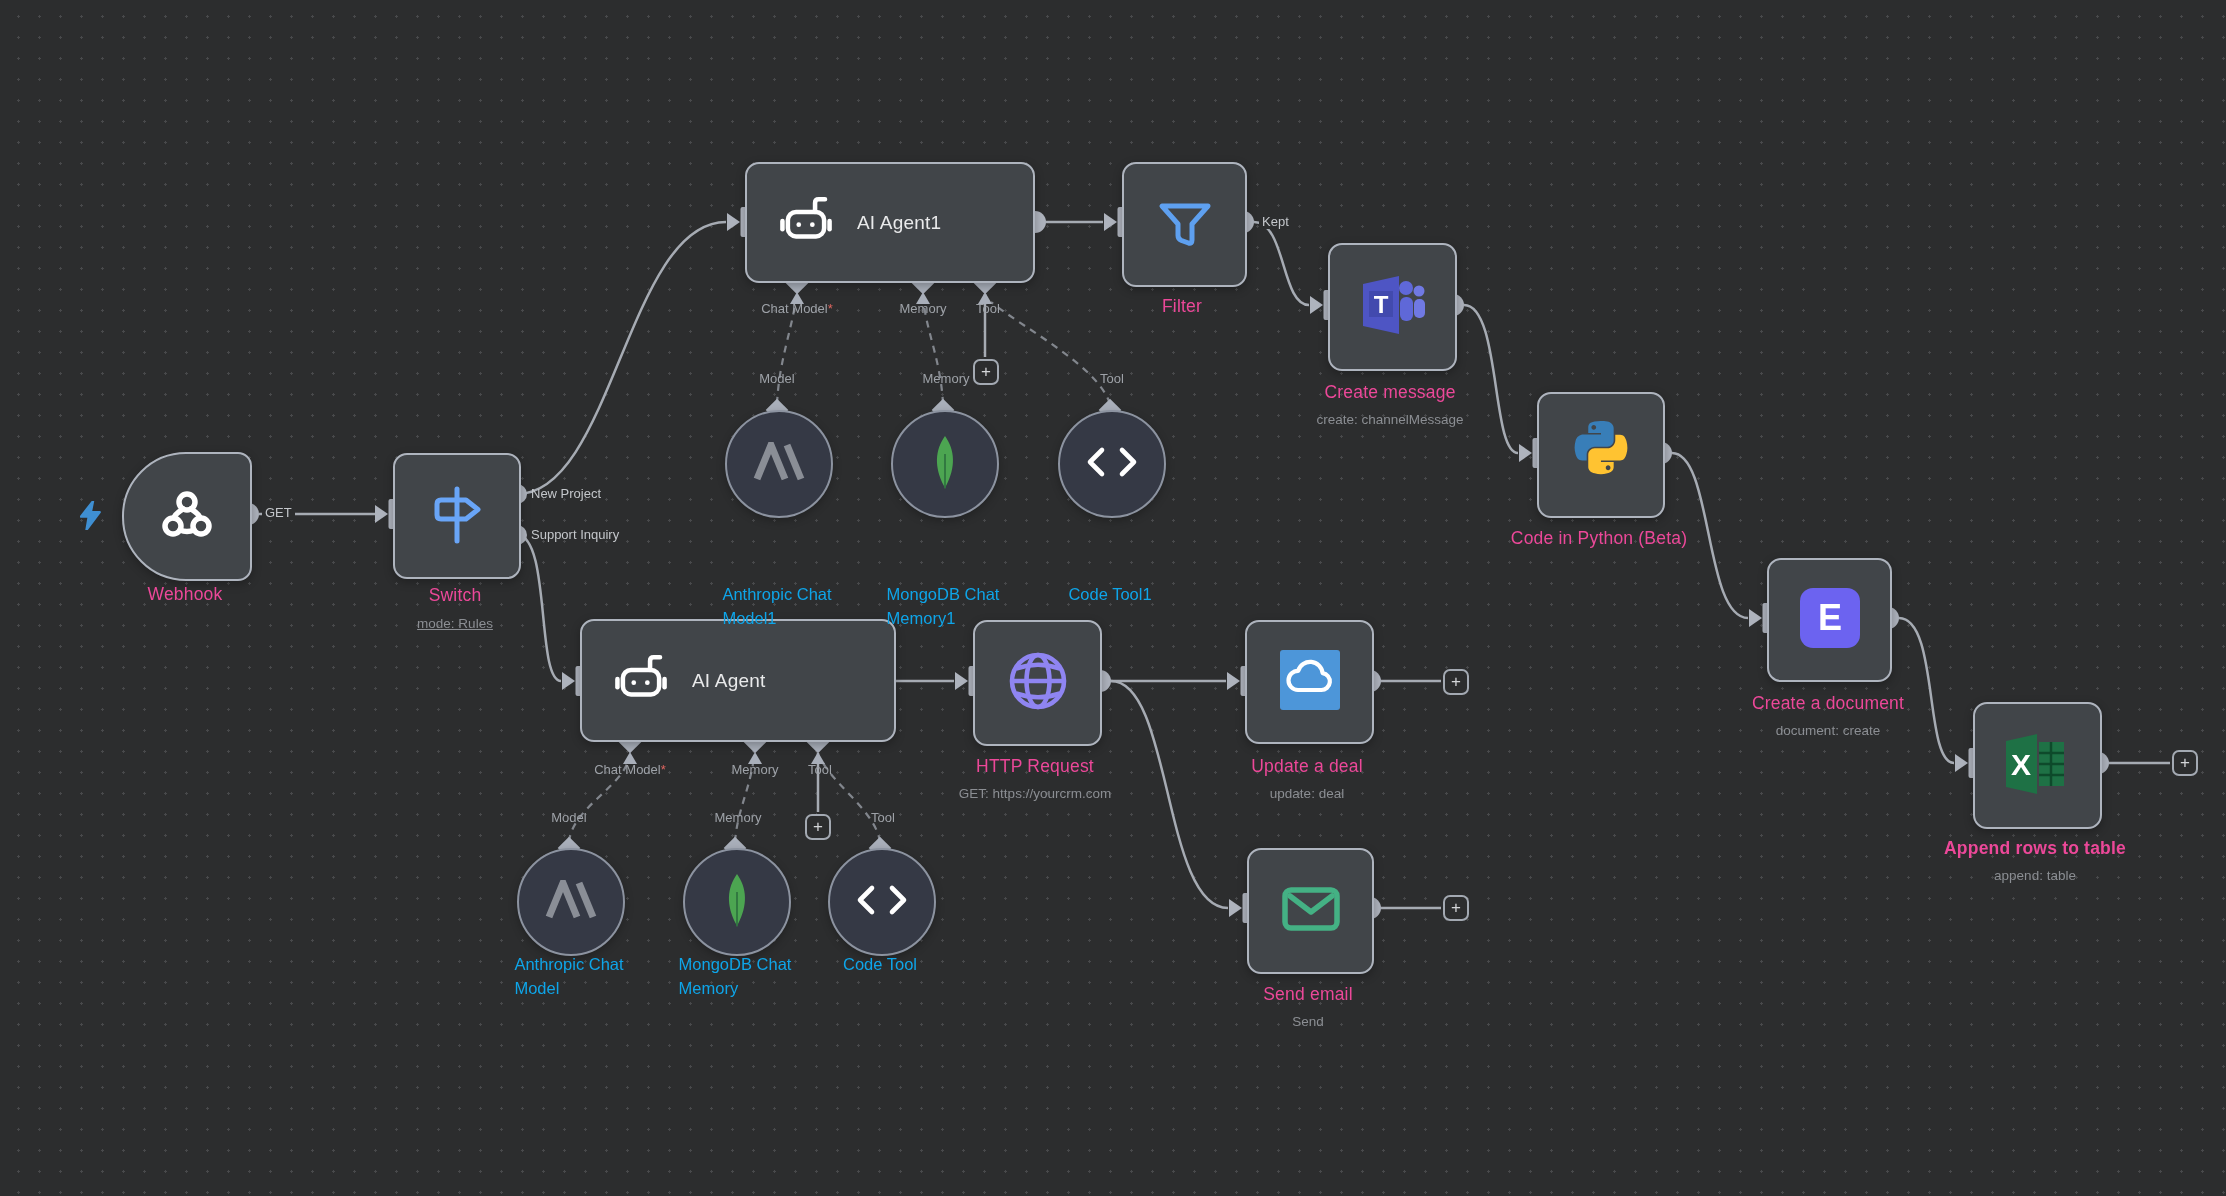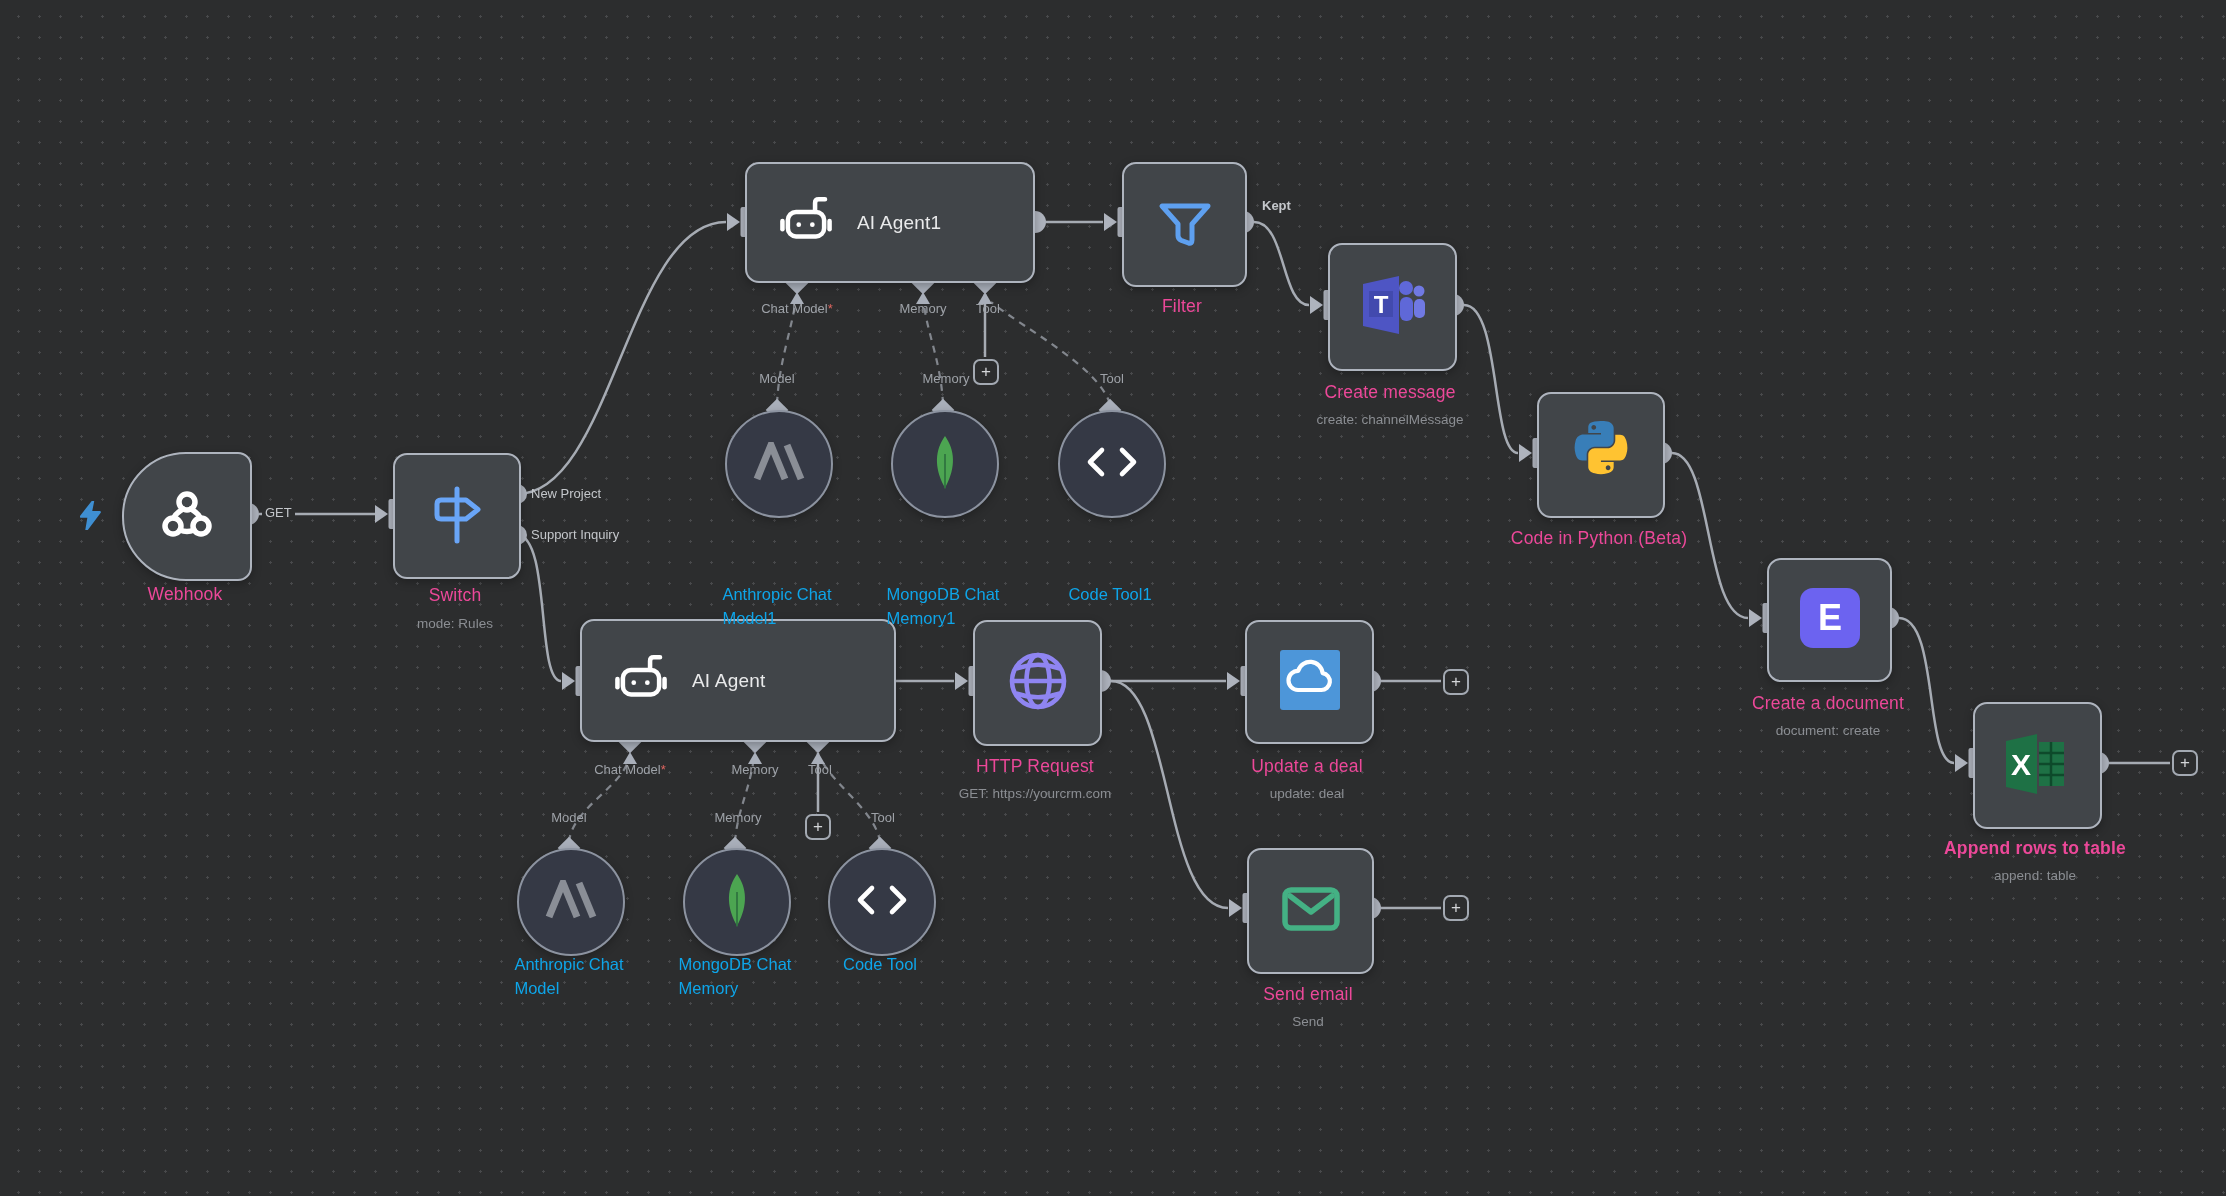--- a/index.html
+++ b/index.html
@@ -178,21 +178,21 @@
 
   <div class="node" style="left:393px;top:453px;width:124px;height:122px;">
     <span>
       <svg width="62" height="62" viewBox="-31 -31 62 62" fill="none" stroke="#69a5f7" stroke-width="5" stroke-linecap="round" stroke-linejoin="round">
         <path d="M0,-25 V27"></path>
         <path d="M-16,-14 H9 L21,-4.5 L9,5 H-16 Q-20,5 -20,1 V-10 Q-20,-14 -16,-14 Z"></path>
       </svg>
     </span>
   </div>
   <div class="title" style="left:455px;top:585px;">Switch</div>
-  <div class="subtitle" style="left:455px;top:616px;">mode: Rules</div>
+  <div class="subtitle" style="left:455px;top:616px;text-decoration:underline;">mode: Rules</div>
   <div class="edgelabel" style="left:531px;top:486px;">New Project</div>
   <div class="edgelabel" style="left:531px;top:527px;">Support Inquiry</div>
 
   <div class="node agent" style="left:745px;top:162px;width:290px;height:121px;">
     <span>
       <svg width="58" height="58" viewBox="-32 -32 64 64" fill="none" stroke="#fff" stroke-width="5" stroke-linecap="round" stroke-linejoin="round">
         <rect x="-20" y="-10" width="40" height="27" rx="9"></rect>
         <path d="M10,-10 V-20 Q10,-24 14,-24 H21"></path>
         <path d="M-26,0 V9"></path>
           <path d="M26,0 V9"></path>
@@ -207,21 +207,21 @@
   <div class="portlabel" style="left:988px;top:301px;">Tool</div>
 
   <div class="node" style="left:1122px;top:162px;width:121px;height:121px;">
     <span>
       <svg width="62" height="62" viewBox="-31 -31 62 62" fill="none" stroke="#5ea0f0" stroke-width="5" stroke-linecap="round" stroke-linejoin="round">
         <path d="M-23,-17 H23 L7,1 V17 Q7,21 3.5,20 L-3.5,17.5 Q-7,16 -7,12.5 V1 Z"></path>
       </svg>
     </span>
   </div>
   <div class="title" style="left:1182px;top:296px;">Filter</div>
-  <div class="edgelabel masked" style="left:1259px;top:198px;font-weight:bold;">Kept</div>
+  <div class="edgelabel masked" style="left:1259px;top:214px;">Kept</div>
 
   <div class="node" style="left:1328px;top:243px;width:125px;height:124px;">
     <span>
       <svg width="68" height="64" viewBox="0 0 68 64">
         <path d="M4 11 L40 3 V61 L4 53 Z" fill="#4e55c4"></path>
         <rect x="10" y="18" width="24" height="26" fill="#424aae"></rect>
         <text x="22" y="40" text-anchor="middle" font-family="Liberation Sans,sans-serif" font-size="24" font-weight="bold" fill="#fff">T</text>
         <circle cx="47" cy="15" r="7" fill="#5f68d8"></circle>
         <rect x="41" y="24" width="13" height="24" rx="6" fill="#5f68d8"></rect>
         <circle cx="60" cy="18" r="5.5" fill="#7079e3"></circle>

